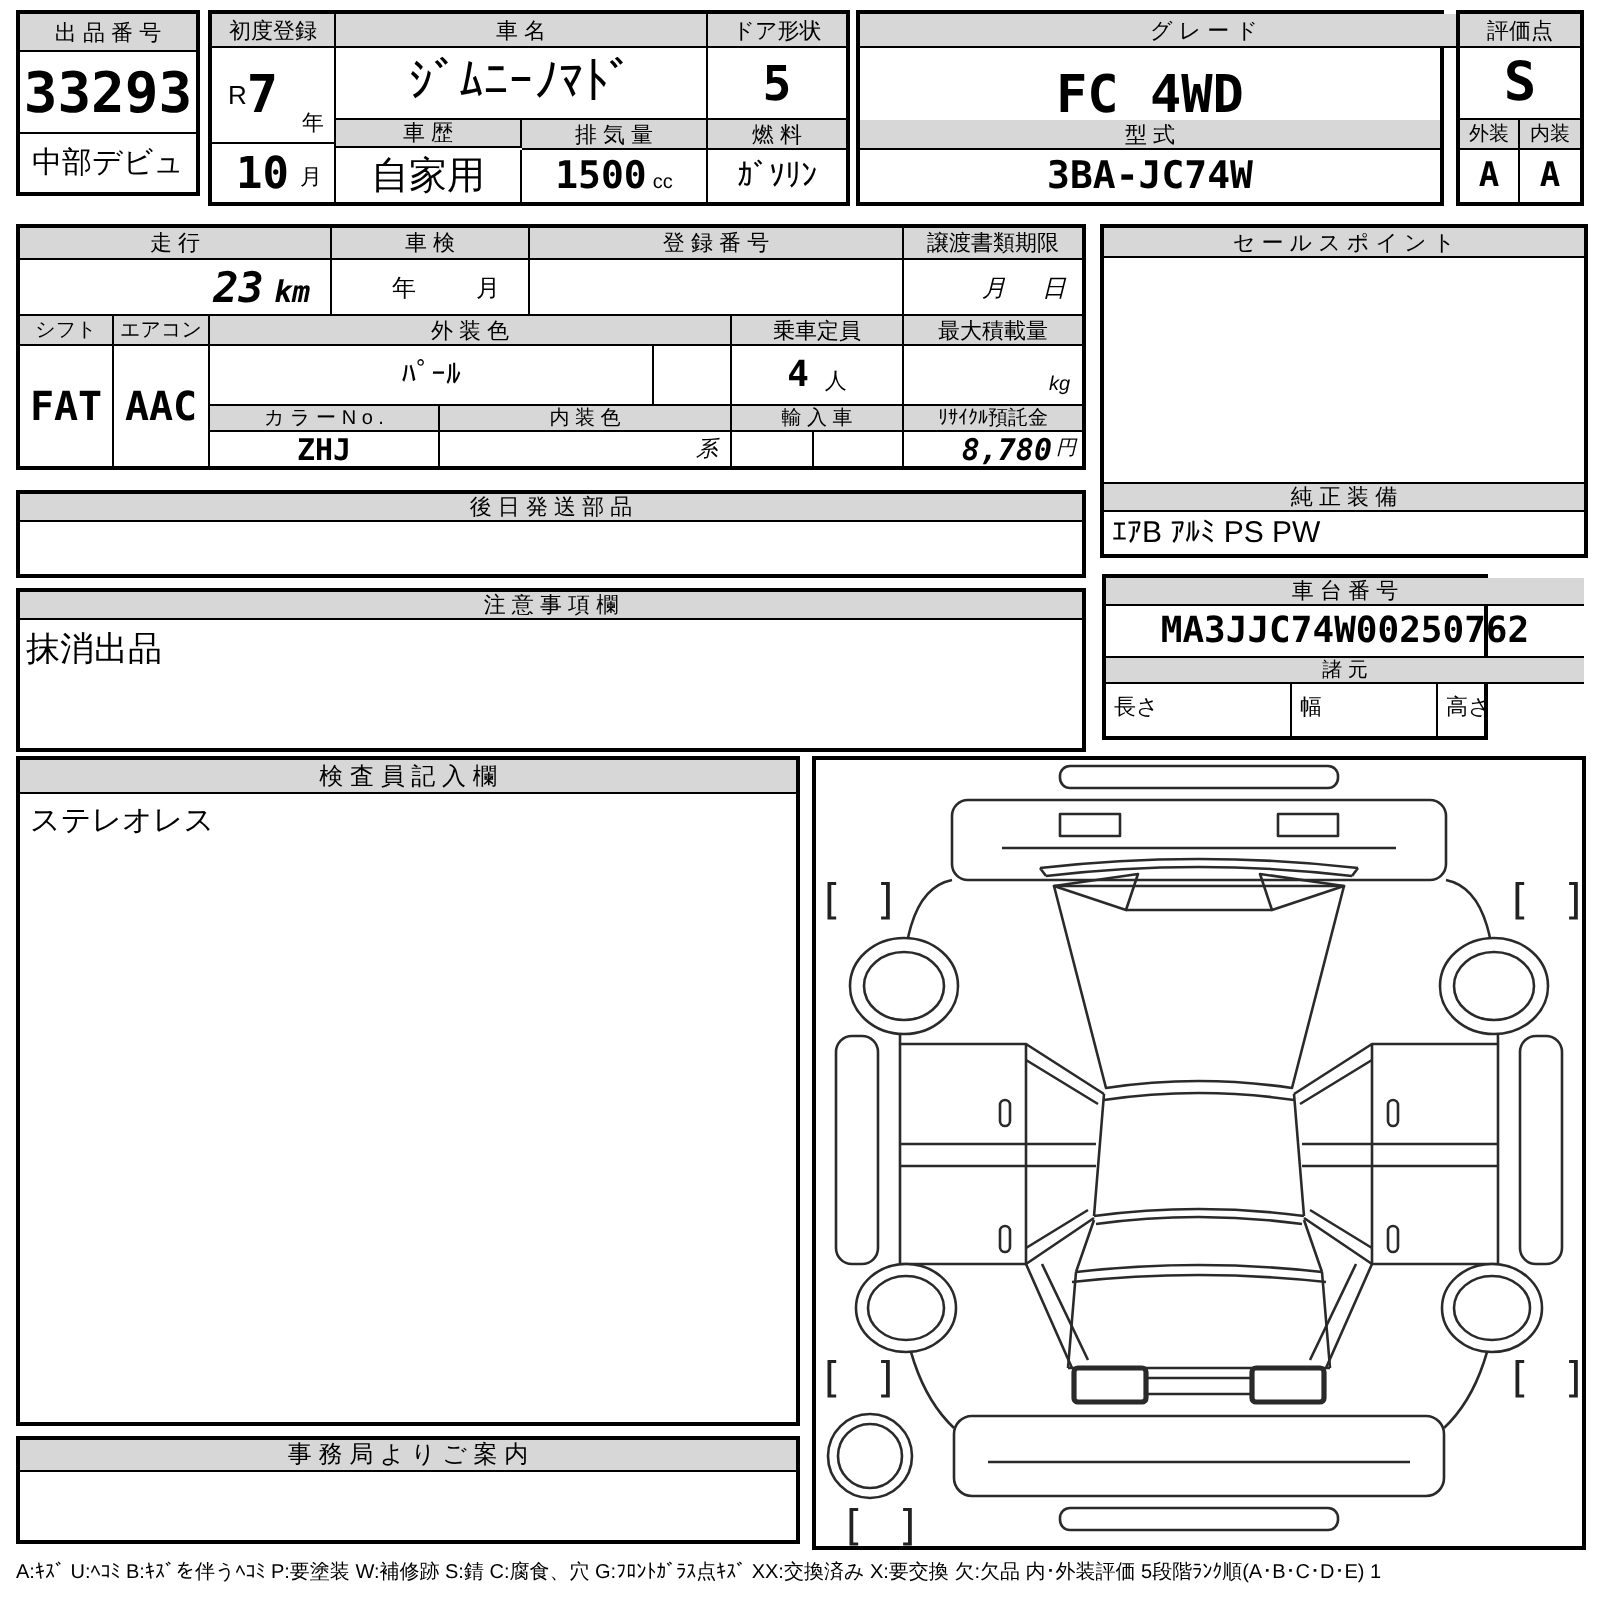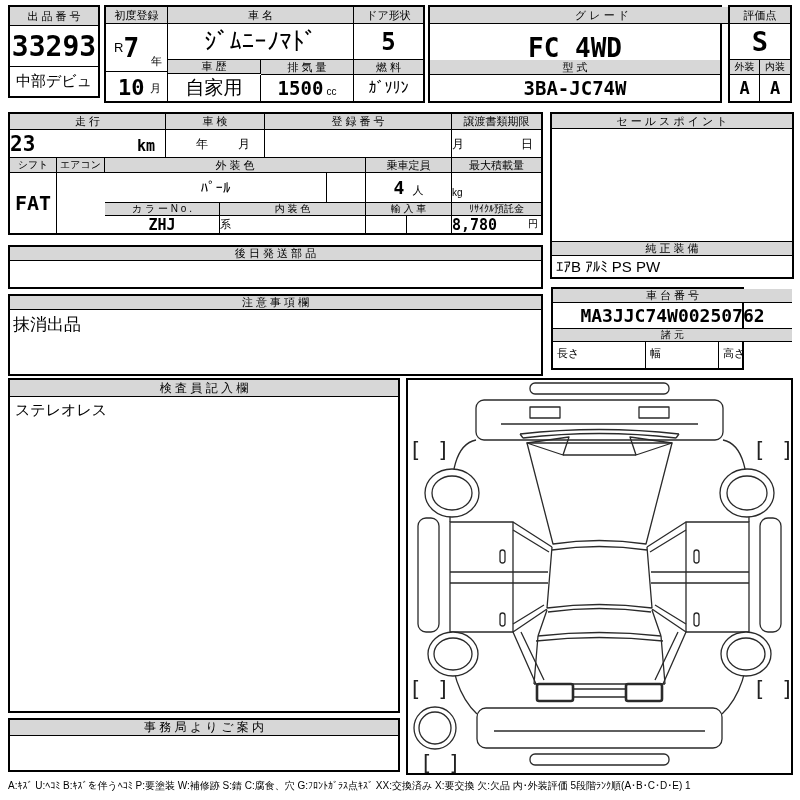--- a/index.html
+++ b/index.html
@@ -4,21 +4,21 @@
 <style>
   html,body{margin:0;padding:0;background:#fff;}
   #page{position:relative;width:800px;height:800px;background:#fff;
         font-family:"Liberation Sans","DejaVu Sans",sans-serif;color:#000;overflow:hidden;}
   .tbl{position:absolute;box-sizing:border-box;border:2px solid #000;background:#fff;}
   .c{position:absolute;box-sizing:border-box;display:flex;align-items:center;justify-content:center;overflow:hidden;white-space:nowrap;}
   .gh{background:#d7d7d7;}
   .br{border-right:1px solid #000;}
   .bb{border-bottom:1px solid #000;}
   .left{justify-content:flex-start;}
-  .right{justify-content:space-between;}
+  .right{justify-content:flex-end;font-style:italic;}
   .top{align-items:flex-start;}
   .bot{align-items:flex-end;}
   .num{font-family:"DejaVu Sans Mono","Liberation Mono",monospace;font-weight:600;}
   #footer-legend{position:absolute;left:8px;top:779px;width:788px;font-size:10px;letter-spacing:0;white-space:nowrap;}
   svg text{font-family:"DejaVu Sans Mono",monospace;}
 </style>
 </head>
 <body>
 
 <div id="page">
@@ -85,20 +85,21 @@
     <div class="c gh br bb" style="left:255px;top:0;width:187px;height:16px;font-size:11px;">登 録 番 号</div>
     <div class="c br bb" style="left:255px;top:16px;width:187px;height:28px;"></div>
     <div class="c gh bb" style="left:442px;top:0;width:89px;height:16px;font-size:11px;">譲渡書類期限</div>
     <div class="c bb bot right" style="left:442px;top:16px;width:89px;height:28px;gap:18px;padding:0 8px 4px 0;font-size:12px;">
       <span>月</span>
       <span>日</span>
     </div>
     <div class="c gh br bb" style="left:0;top:44px;width:47px;height:15px;font-size:10px;">シフト</div>
     <div class="c gh br bb" style="left:47px;top:44px;width:48px;height:15px;font-size:10px;">エアコン</div>
     <div class="c br num" style="left:0;top:59px;width:47px;height:60px;font-size:20px;">FAT</div>
+    <div class="c br num" style="left:47px;top:59px;width:48px;height:60px;font-size:20px;">AAC</div>
     <div class="c gh br bb" style="left:95px;top:44px;width:261px;height:15px;font-size:11px;">外 装 色</div>
     <div class="c br bb" style="left:95px;top:59px;width:222px;height:30px;font-size:15px;">ﾊﾟｰﾙ</div>
     <div class="c br bb" style="left:317px;top:59px;width:39px;height:30px;"></div>
     <div class="c gh br bb" style="left:356px;top:44px;width:86px;height:15px;font-size:11px;">乗車定員</div>
     <div class="c br bb" style="left:356px;top:59px;width:86px;height:30px;gap:8px;">
       <span class="num" style="font-size:18px;">4</span>
       <span style="font-size:11px;align-self:flex-end;padding-bottom:4px;">人</span>
     </div>
     <div class="c gh bb" style="left:442px;top:44px;width:89px;height:15px;font-size:11px;">最大積載量</div>
     <div class="c bb bot right" style="left:442px;top:59px;width:89px;height:30px;font-size:10px;padding:0 6px 4px 0;">kg</div>

